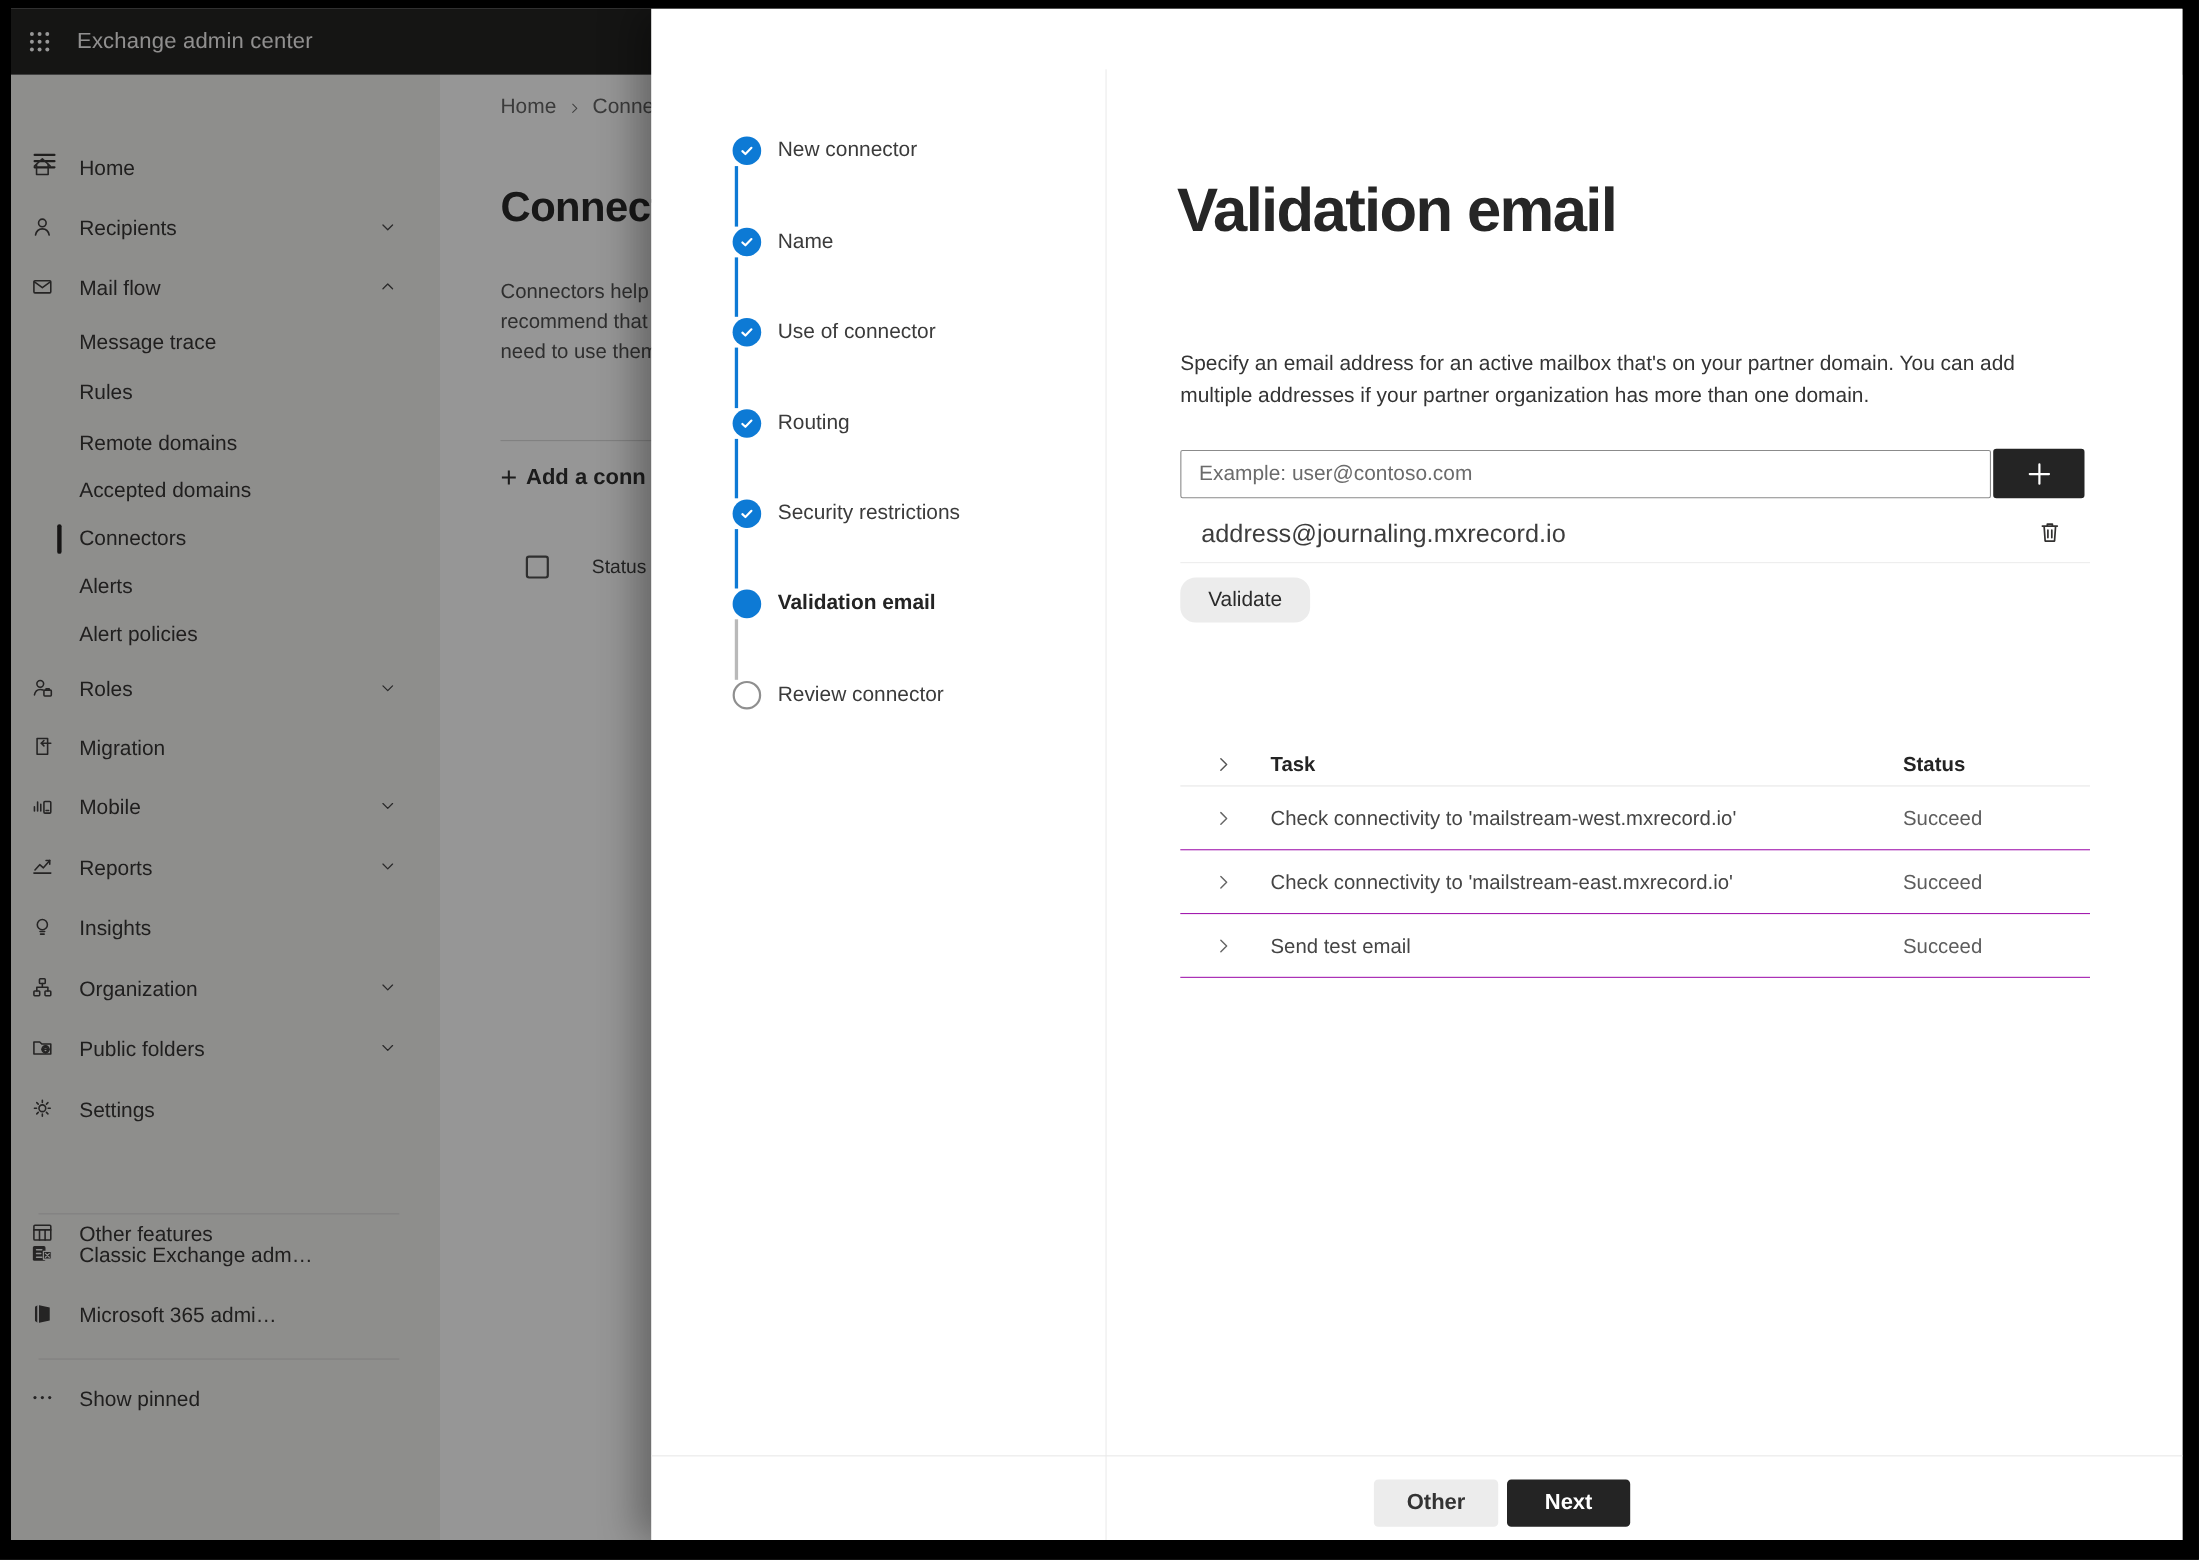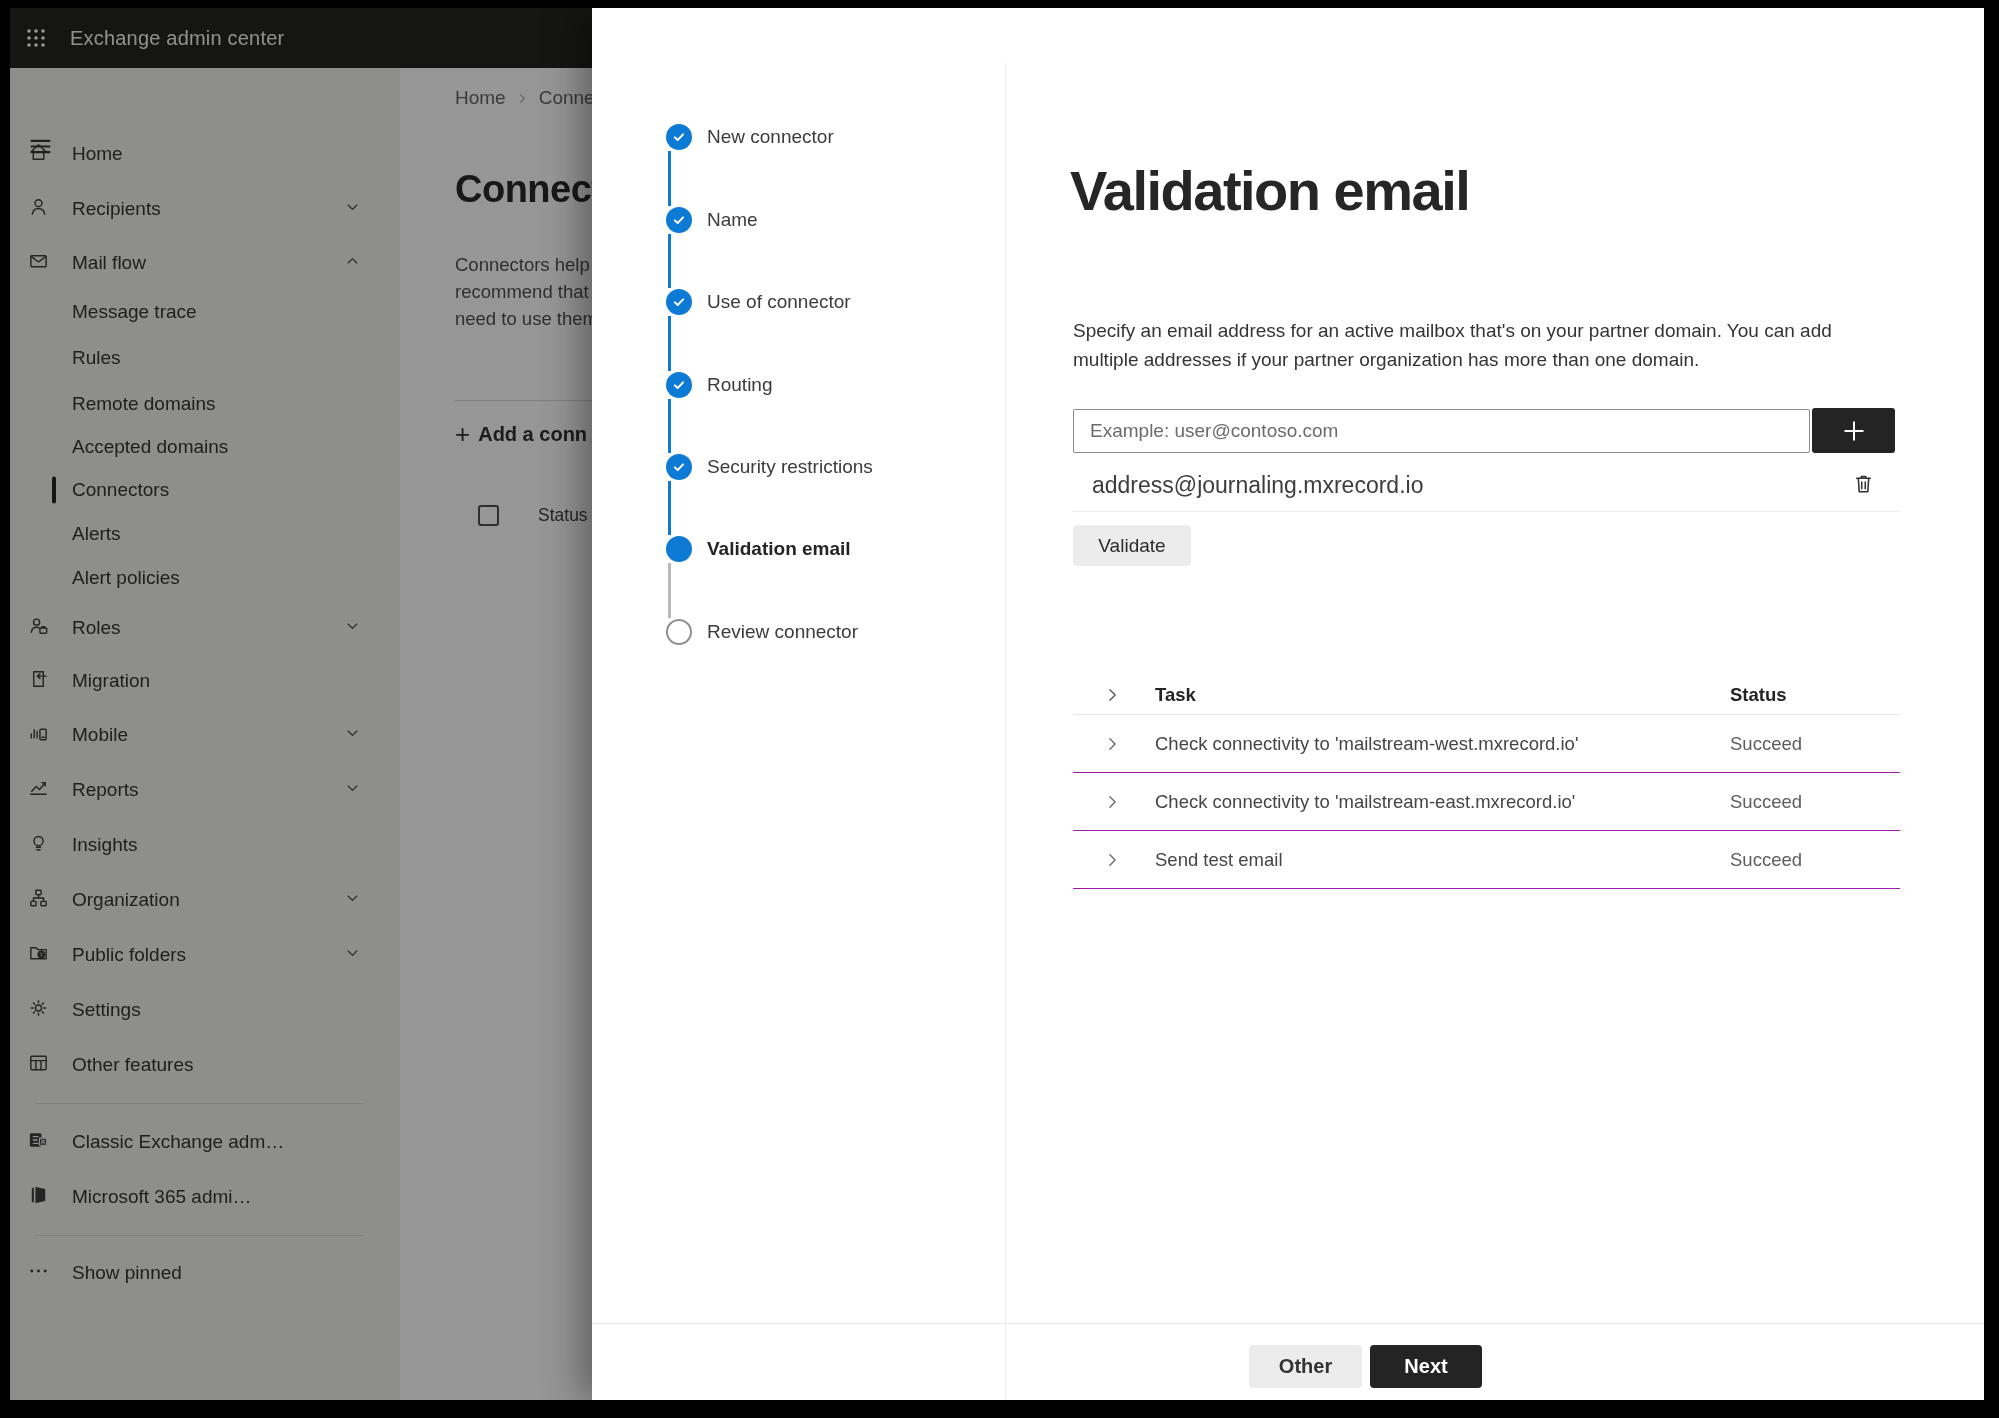--- a/index.html
+++ b/index.html
@@ -53,21 +53,21 @@
   
   .wiz-heading{position:absolute; left:478px; top:150px; font-size:56px; font-weight:bold; color:#262626; letter-spacing:-1.5px;}
   .wiz-desc{position:absolute; left:481px; top:308px; width:775px; font-size:19px; line-height:29px; color:#343434;}
   .email-input{position:absolute; left:481px; top:401px; width:737px; height:44px; border:1px solid #8b8b8b; border-radius:2px; padding:0 16px; font-size:19px; color:#242424; font-family:"Liberation Sans",sans-serif; background:#fff;}
   .email-input::placeholder{color:#6b6b6b;}
   .add-email-btn{position:absolute; left:1220px; top:400px; width:83px; height:45px; background:var(--dark-btn); border:none; border-radius:3px; cursor:pointer; display:flex; align-items:center; justify-content:center;}
   .address-row{position:absolute; left:481px; top:456px; width:827px; height:42px;}
   .address-text{position:absolute; left:19px; top:50%; transform:translateY(-50%); font-size:23px; color:#3d3d3d;}
   .trash-btn{position:absolute; left:773px; top:4px; width:34px; height:34px; border:none; background:none; cursor:pointer;}
   .addr-divider{position:absolute; left:481px; top:503px; width:827px; height:1px; background:#ededed;}
-  .validate-btn{position:absolute; left:481px; top:517px; width:118px; height:41px; background:#ececec; border:none; border-radius:4px; font-size:19px; color:#2b2b2b; font-family:"Liberation Sans",sans-serif; cursor:pointer;}
+  .validate-btn{position:absolute; left:481px; top:517px; width:118px; height:41px; background:#ececec; border:none; border-radius:14px; font-size:19px; color:#2b2b2b; font-family:"Liberation Sans",sans-serif; cursor:pointer;}
   .banner{position:absolute; left:481px; top:587px; width:821px; height:41px; background:var(--success-bg); border-radius:2px; display:flex; align-items:center;}
   .banner .bicon{margin-left:14px; display:flex;}
   .banner .btext{margin-left:19px; font-size:19px; color:#252525;}
   
   .rtable{position:absolute; left:481px; top:668px; width:827px;}
   .rt-header{position:relative; height:39px; border-bottom:1px solid #e7e7e7;}
   .rt-row{position:relative; height:58px; border-bottom:1px solid #a21caf; cursor:pointer;}
   .rt-chevron{position:absolute; left:29px; top:50%; transform:translateY(-50%); display:flex;}
   .rt-task{position:absolute; left:82px; top:50%; transform:translateY(-50%); font-size:18.5px; color:#454545; white-space:nowrap;}
   .rt-header .rt-task{font-weight:bold; color:#242424;}
@@ -226,21 +226,21 @@
                 <path d="M6.5 9.5 L12 15 L17.5 9.5"></path>
               </svg></span>
           </div>
           <div class="nav-item" style="top: 920px;">
             <span class="ic"><svg width="23" height="23" viewBox="0 0 24 24" fill="none" stroke="#3b3a39" stroke-width="1.5" stroke-linecap="round" stroke-linejoin="round">
                 <circle cx="12" cy="12" r="3.2"></circle>
                 <path d="M12 4.5 v2 M12 17.5 v2 M4.5 12 h2 M17.5 12 h2 M6.7 6.7 l1.4 1.4 M15.9 15.9 l1.4 1.4 M17.3 6.7 l-1.4 1.4 M8.1 15.9 l-1.4 1.4"></path>
               </svg></span>
             <span class="lbl">Settings</span>
           </div>
-          <div class="nav-item" style="top: 975px;">
+          <div class="nav-item" style="top: 1033px;">
             <span class="ic"><svg width="23" height="23" viewBox="0 0 24 24" fill="none" stroke="#3b3a39" stroke-width="1.5" stroke-linecap="round" stroke-linejoin="round">
                 <rect x="4" y="5" width="16" height="14" rx="1"></rect>
                 <path d="M4 9.5 h16 M9.3 9.5 V19 M14.6 9.5 V19"></path>
               </svg></span>
             <span class="lbl">Other features</span>
           </div>
           <div class="nav-item" style="top: 1052px;">
             <span class="ic"><svg width="23" height="23" viewBox="0 0 24 24" fill="none" stroke="#3b3a39" stroke-width="1.5" stroke-linecap="round" stroke-linejoin="round">
                 <rect x="3" y="5" width="12" height="14" rx="1.5" fill="#3b3a39" stroke="none"></rect>
                 <path d="M6.5 8.5 h5 M6.5 12 h4 M6.5 15.5 h5" stroke="#efefef" stroke-width="1.4"></path>

